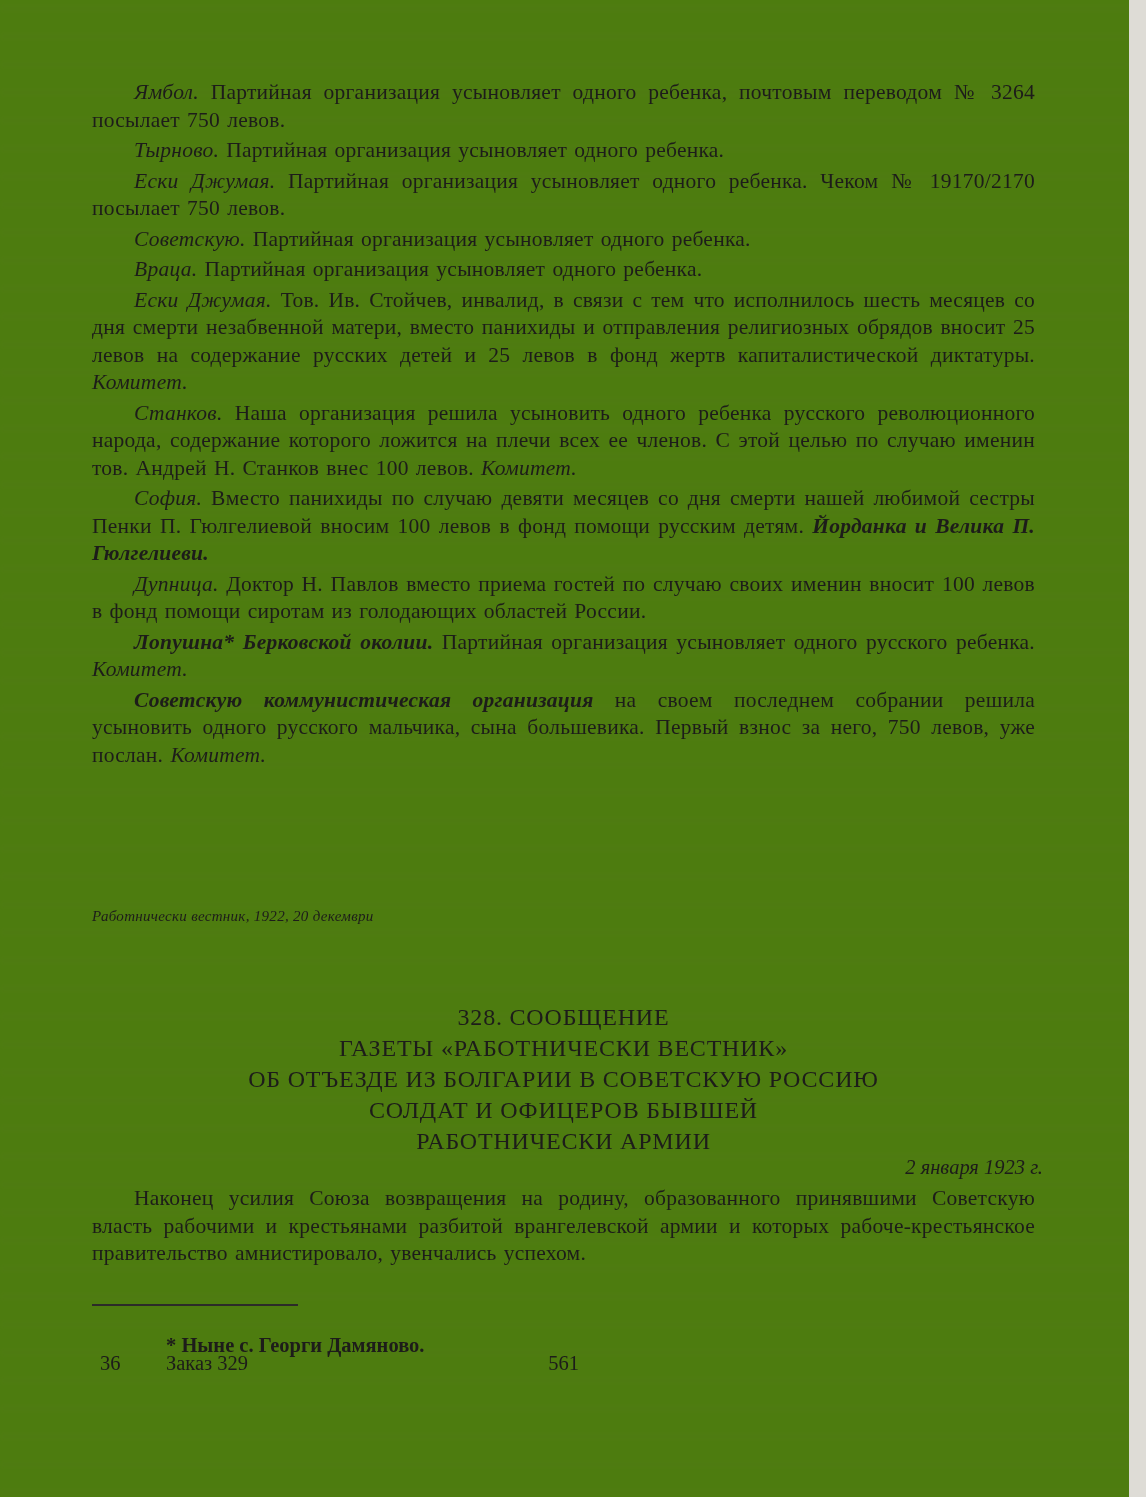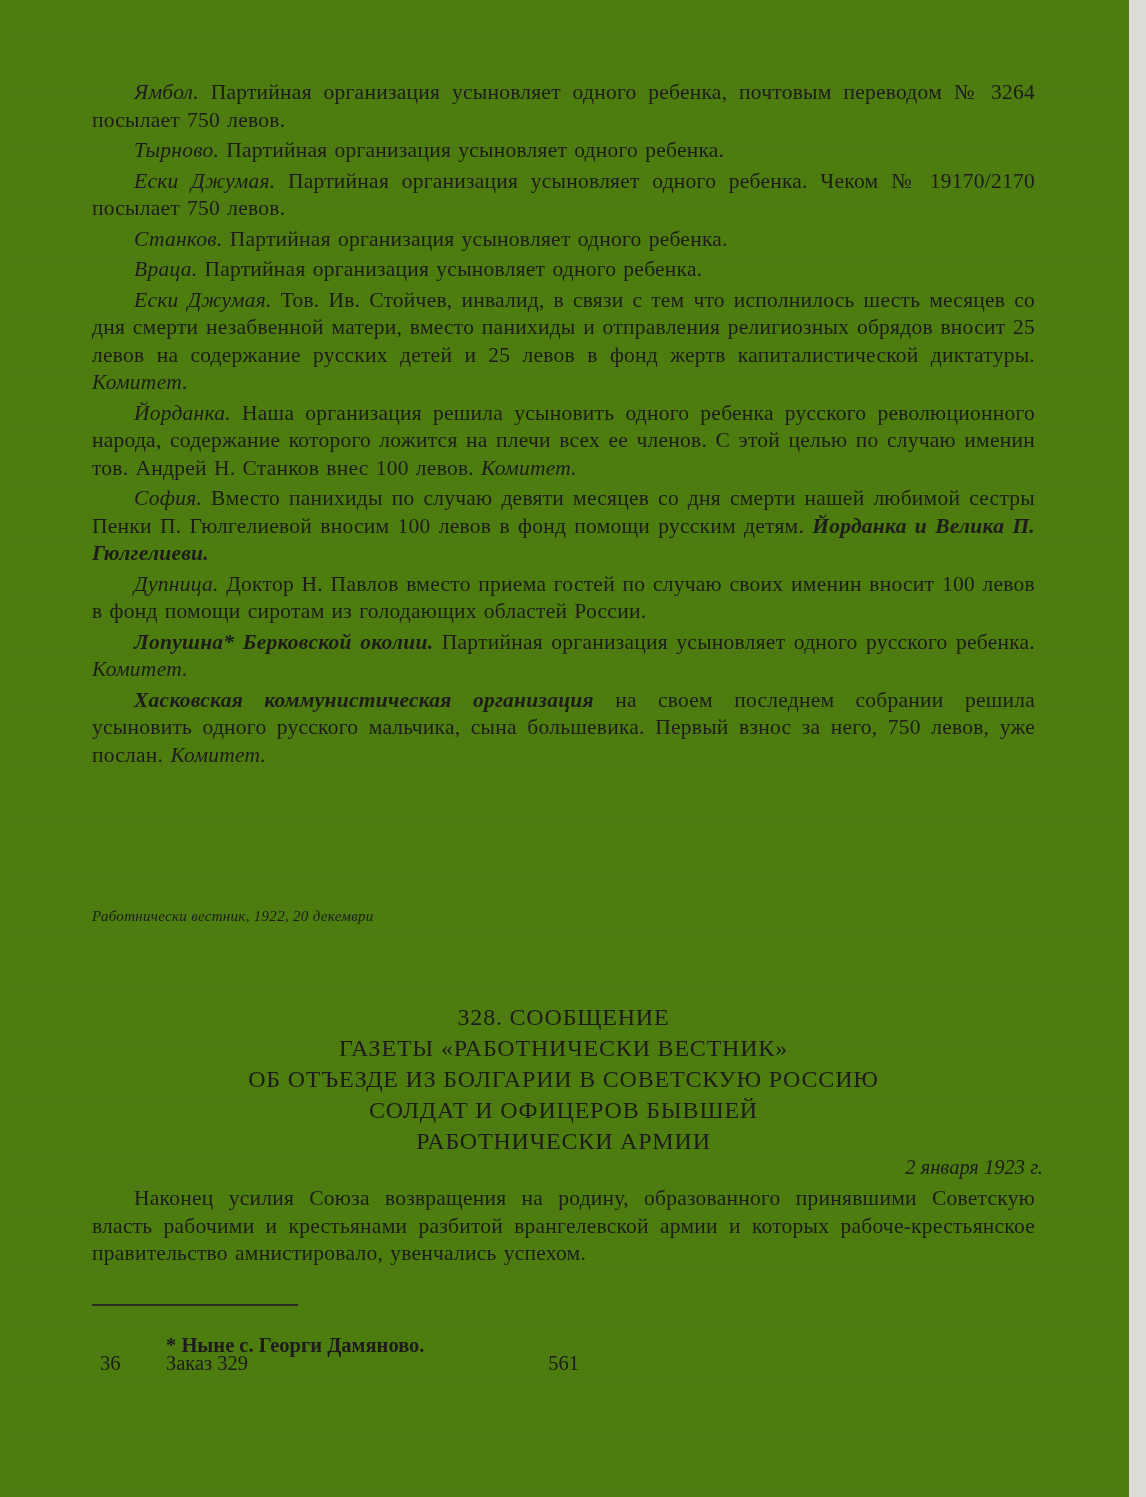--- a/index.html
+++ b/index.html
@@ -105,28 +105,28 @@
 </head>
 <body>
 
 <div class="page">
   <div class="ghost"></div>
 
   <section id="paragraphs" class="col">
       <p class="para"><span class="it">Ямбол.</span><span class=""> Партийная организация усыновляет одного ребенка, почтовым переводом № 3264 посылает 750 левов.</span></p>
       <p class="para"><span class="it">Тырново.</span><span class=""> Партийная организация усыновляет одного ребенка.</span></p>
       <p class="para"><span class="it">Ески Джумая.</span><span class=""> Партийная организация усыновляет одного ребенка. Чеком № 19170/2170 посылает 750 левов.</span></p>
-      <p class="para"><span class="it">Станков.</span><span class=""> Партийная организация усыновляет одного ребенка.</span></p>
+      <p class="para"><span class="it">Советскую.</span><span class=""> Партийная организация усыновляет одного ребенка.</span></p>
       <p class="para"><span class="it">Враца.</span><span class=""> Партийная организация усыновляет одного ребенка.</span></p>
       <p class="para"><span class="it">Ески Джумая.</span><span class=""> Тов. Ив. Стойчев, инвалид, в связи с тем что исполнилось шесть месяцев со дня смерти незабвенной матери, вместо панихиды и отправления религиозных обрядов вносит 25 левов на содержание русских детей и 25 левов в фонд жертв капиталистической диктатуры. </span><span class="it">Комитет.</span></p>
-      <p class="para"><span class="it">Йорданка.</span><span class=""> Наша организация решила усыновить одного ребенка русского революционного народа, содержание которого ложится на плечи всех ее членов. С этой целью по случаю именин тов. Андрей Н. Станков внес 100 левов. </span><span class="it">Комитет.</span></p>
+      <p class="para"><span class="it">Станков.</span><span class=""> Наша организация решила усыновить одного ребенка русского революционного народа, содержание которого ложится на плечи всех ее членов. С этой целью по случаю именин тов. Андрей Н. Станков внес 100 левов. </span><span class="it">Комитет.</span></p>
       <p class="para"><span class="it">София.</span><span class=""> Вместо панихиды по случаю девяти месяцев со дня смерти нашей любимой сестры Пенки П. Гюлгелиевой вносим 100 левов в фонд помощи русским детям. </span><span class="bi">Йорданка и Велика П. Гюлгелиеви.</span></p>
       <p class="para"><span class="it">Дупница.</span><span class=""> Доктор Н. Павлов вместо приема гостей по случаю своих именин вносит 100 левов в фонд помощи сиротам из голодающих областей России.</span></p>
       <p class="para"><span class="bi">Лопушна* Берковской околии.</span><span class=""> Партийная организация усыновляет одного русского ребенка. </span><span class="it">Комитет.</span></p>
-      <p class="para"><span class="bi">Хасковская коммунистическая организация</span><span class=""> на своем последнем собрании решила усыновить одного русского мальчика, сына большевика. Первый взнос за него, 750 левов, уже послан. </span><span class="it">Комитет.</span></p>
+      <p class="para"><span class="bi">Советскую коммунистическая организация</span><span class=""> на своем последнем собрании решила усыновить одного русского мальчика, сына большевика. Первый взнос за него, 750 левов, уже послан. </span><span class="it">Комитет.</span></p>
     </section>
 
   <p class="source col">Работнически вестник, 1922, 20 декември</p>
 
   <header id="heading" class="heading col">
       <div class="hline">328. СООБЩЕНИЕ</div>
       <div class="hline">ГАЗЕТЫ «РАБОТНИЧЕСКИ ВЕСТНИК»</div>
       <div class="hline">ОБ ОТЪЕЗДЕ ИЗ БОЛГАРИИ В СОВЕТСКУЮ РОССИЮ</div>
       <div class="hline">СОЛДАТ И ОФИЦЕРОВ БЫВШЕЙ</div>
       <div class="hline">РАБОТНИЧЕСКИ АРМИИ</div>

